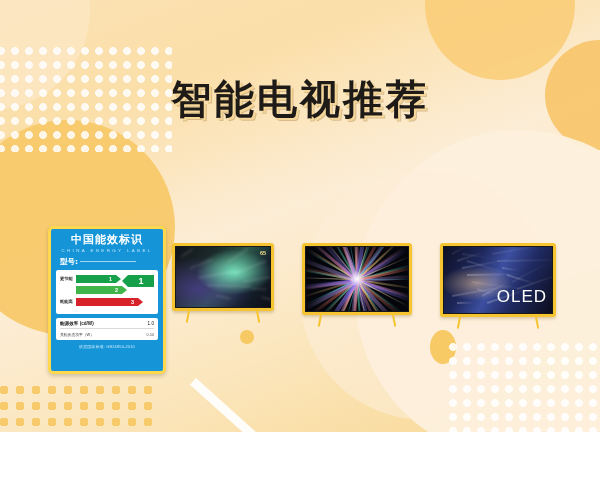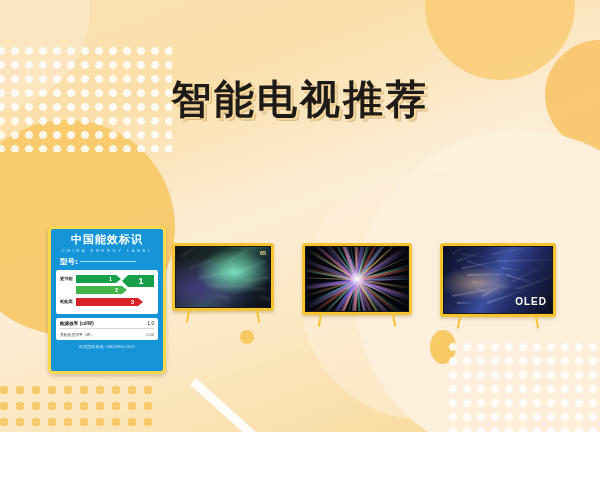--- a/index.html
+++ b/index.html
@@ -115,21 +115,21 @@
   .ray{position:absolute;left:50%;top:50%;width:64px;height:2.2px;transform-origin:0 50%;
        border-radius:2px;filter:blur(.3px);}
 
   .tv3{left:440px;top:243px;}
   .tv3 .screen{width:110px;height:68px;
      background:
        radial-gradient(ellipse at 30% 55%,rgba(255,210,150,.5) 0%,rgba(255,210,150,0) 34%),
        linear-gradient(118deg,#0d1024 0%,#1d2659 28%,#3c4fa0 48%,#202a62 68%,#0b0d1c 100%);}
   .tv3 .s{position:absolute;background:linear-gradient(90deg,rgba(255,255,255,.35),rgba(255,255,255,0));
        height:1.6px;filter:blur(.4px);transform-origin:0 50%;}
-  .oled{position:absolute;right:5px;bottom:6px;color:#ffffff;font-size:10px;font-weight:bold;
+  .oled{position:absolute;right:5px;bottom:6px;color:#ffffff;font-size:17px;font-weight:normal;
      letter-spacing:1px;font-family:"Liberation Sans",sans-serif;}
 
   
   .tag{position:absolute;left:8px;top:6px;background:#5b5b5b;color:#ffffff;
      font-size:15px;padding:5px 12px 6px 12px;letter-spacing:.4px;}
   .wm{position:absolute;right:0px;bottom:6px;background:#5b5b5b;color:#ffffff;
      font-size:15px;padding:6px 14px 7px 14px;letter-spacing:.1px;}
 </style>
 </head>
 <body>

